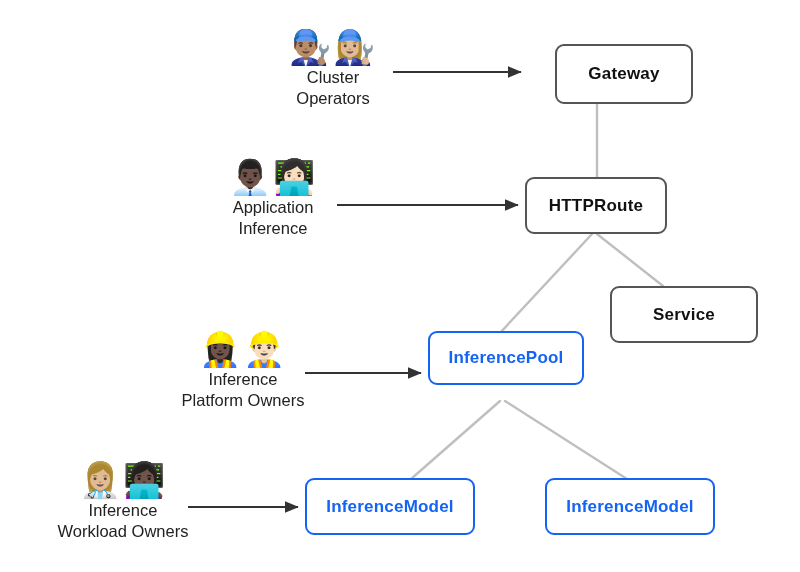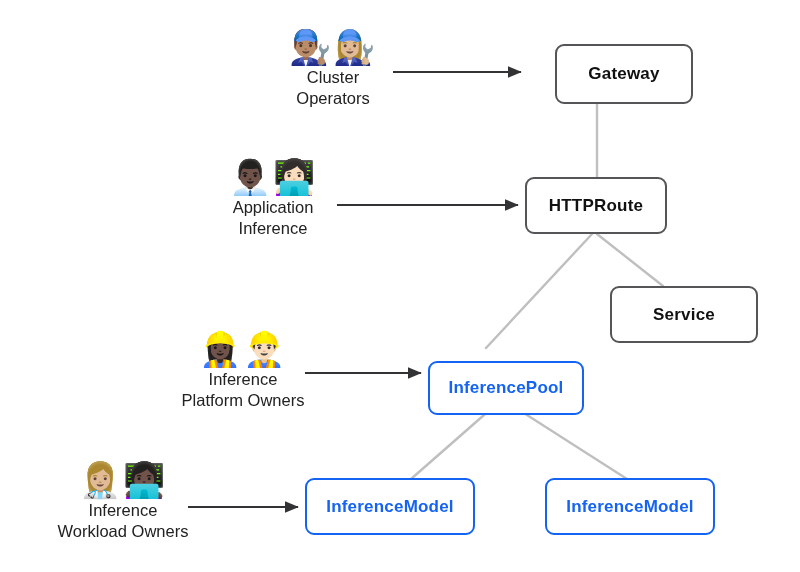--- a/index.html
+++ b/index.html
@@ -98,21 +98,21 @@
   </div>
 
   <div class="node node-dark" style="left:525px; top:177px; width:142px; height:57px;">
     <span>HTTPRoute</span>
   </div>
 
   <div class="node node-dark" style="left:610px; top:286px; width:148px; height:57px;">
     <span>Service</span>
   </div>
 
-  <div class="node node-blue" style="left:428px; top:361px; width:156px; height:54px;text-align:right;">
+  <div class="node node-blue" style="left:428px; top:331px; width:156px; height:54px;text-align:right;">
     <span>InferencePool</span>
   </div>
 
   <div class="node node-blue" style="left:305px; top:478px; width:170px; height:57px;">
     <span>InferenceModel</span>
   </div>
 
   <div class="node node-blue" style="left:545px; top:478px; width:170px; height:57px;">
     <span>InferenceModel</span>
   </div>

